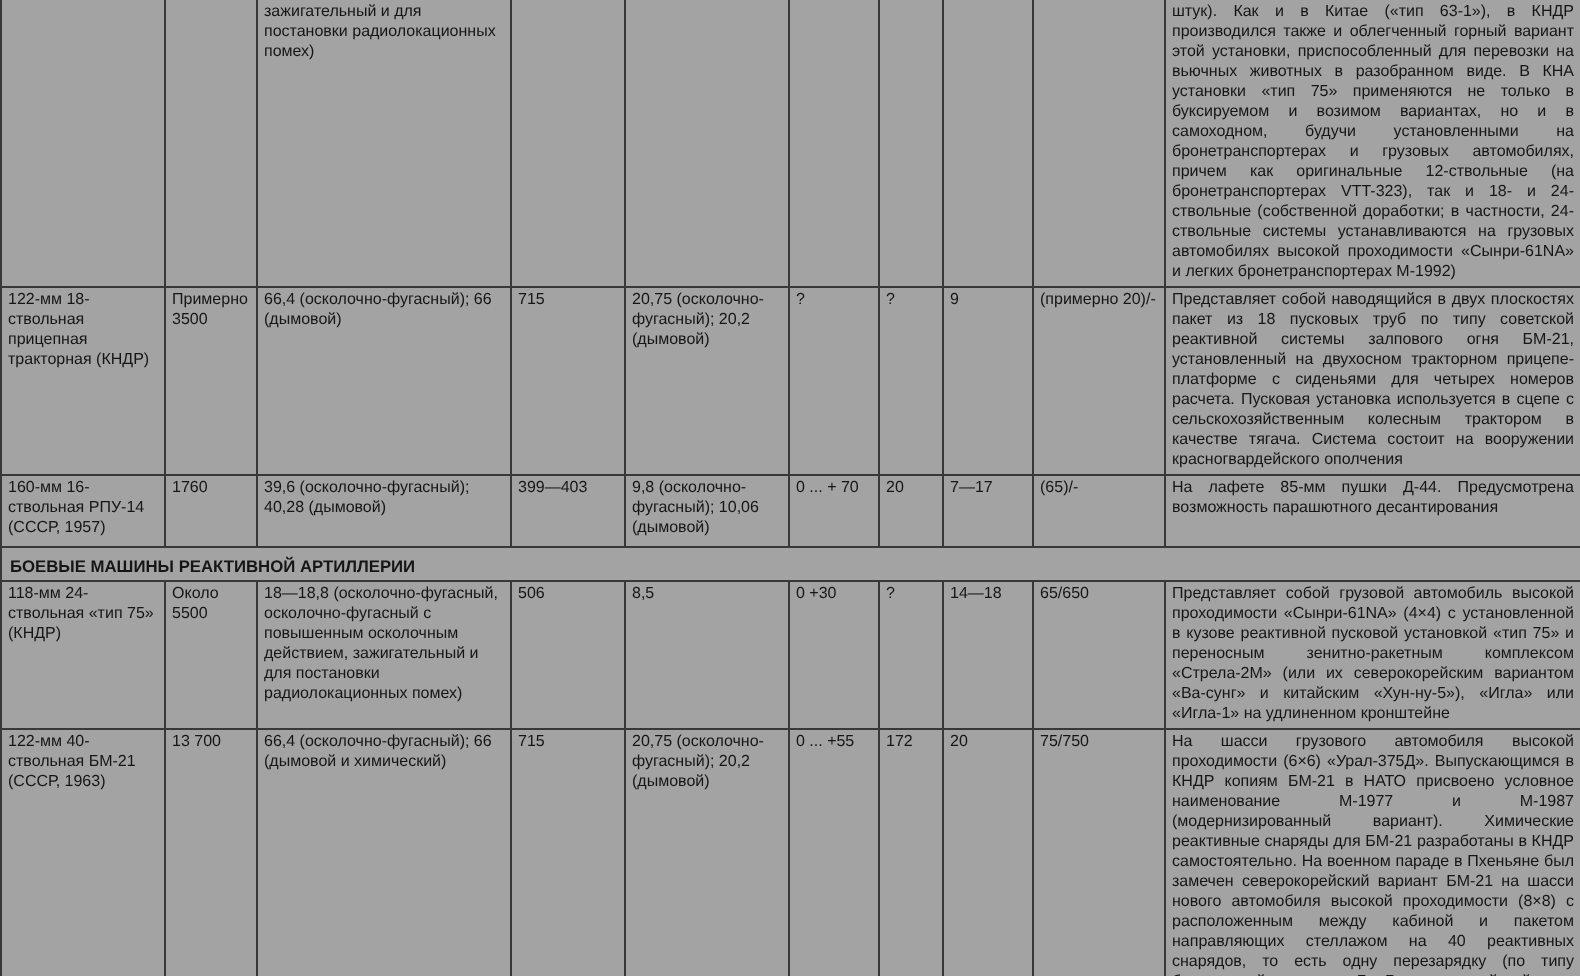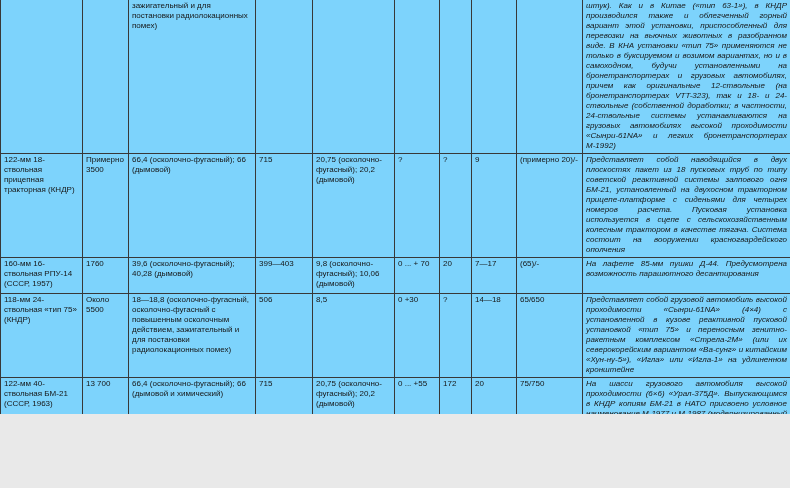--- a/index.html
+++ b/index.html
@@ -1,41 +1,41 @@
 <!DOCTYPE html>
 <html lang="ru"><head>
 <meta charset="utf-8">
 <style>
   html, body { margin: 0; padding: 0; background: #e9e9e9; }
   .page {
     position: relative;
     width: 790px;
-    height: 414px;
-    background: #7dd3fc;
+    height: 488px;
+    background: #a3a3a3;
     overflow: hidden;
     font-family: "Liberation Sans", sans-serif;
     color: #161616;
   }
   table.spec {
     width: 790px;
     height: 488px;
     border-collapse: collapse;
     table-layout: fixed;
   }
   table.spec td {
     border: 1px solid #383838;
     vertical-align: top;
     padding: 1px 3px 2px 3px;
     font-size: 8px;
     line-height: 10px;
     overflow: hidden;
     word-wrap: break-word;
   }
   tr.row-cut td { border-top: 0; }
-  td.notes { text-align: justify; padding: 1px 4px 2px 4px; font-style: italic; }
+  td.notes { text-align: justify; padding: 1px 4px 2px 4px; }
   tr.section-row td {
     font-weight: bold;
     font-size: 8.4px;
     padding: 3px 4px 2px 4px;
     vertical-align: middle;
   }
 </style>
 </head>
 <body>
 
@@ -87,20 +87,23 @@
       <td>39,6 (осколочно-фугасный); 40,28 (дымовой)</td>
       <td>399—403</td>
       <td>9,8 (осколочно-фугасный); 10,06 (дымовой)</td>
       <td>0 ... + 70</td>
       <td>20</td>
       <td>7—17</td>
       <td>(65)/-</td>
       <td class="notes">На лафете 85-мм пушки Д-44. Предусмотрена возможность парашютного десантирования</td>
     </tr>
 
+    <tr class="section-row" style="height:17px">
+      <td colspan="10">БОЕВЫЕ МАШИНЫ РЕАКТИВНОЙ АРТИЛЛЕРИИ</td>
+    </tr>
 
     <tr style="height:60px">
       <td>118-мм 24-ствольная «тип 75» (КНДР)</td>
       <td>Около 5500</td>
       <td>18—18,8 (осколочно-фугасный, осколочно-фугасный с повышенным осколочным действием, зажигательный и для постановки радиолокационных помех)</td>
       <td>506</td>
       <td>8,5</td>
       <td>0 +30</td>
       <td>?</td>
       <td>14—18</td>

